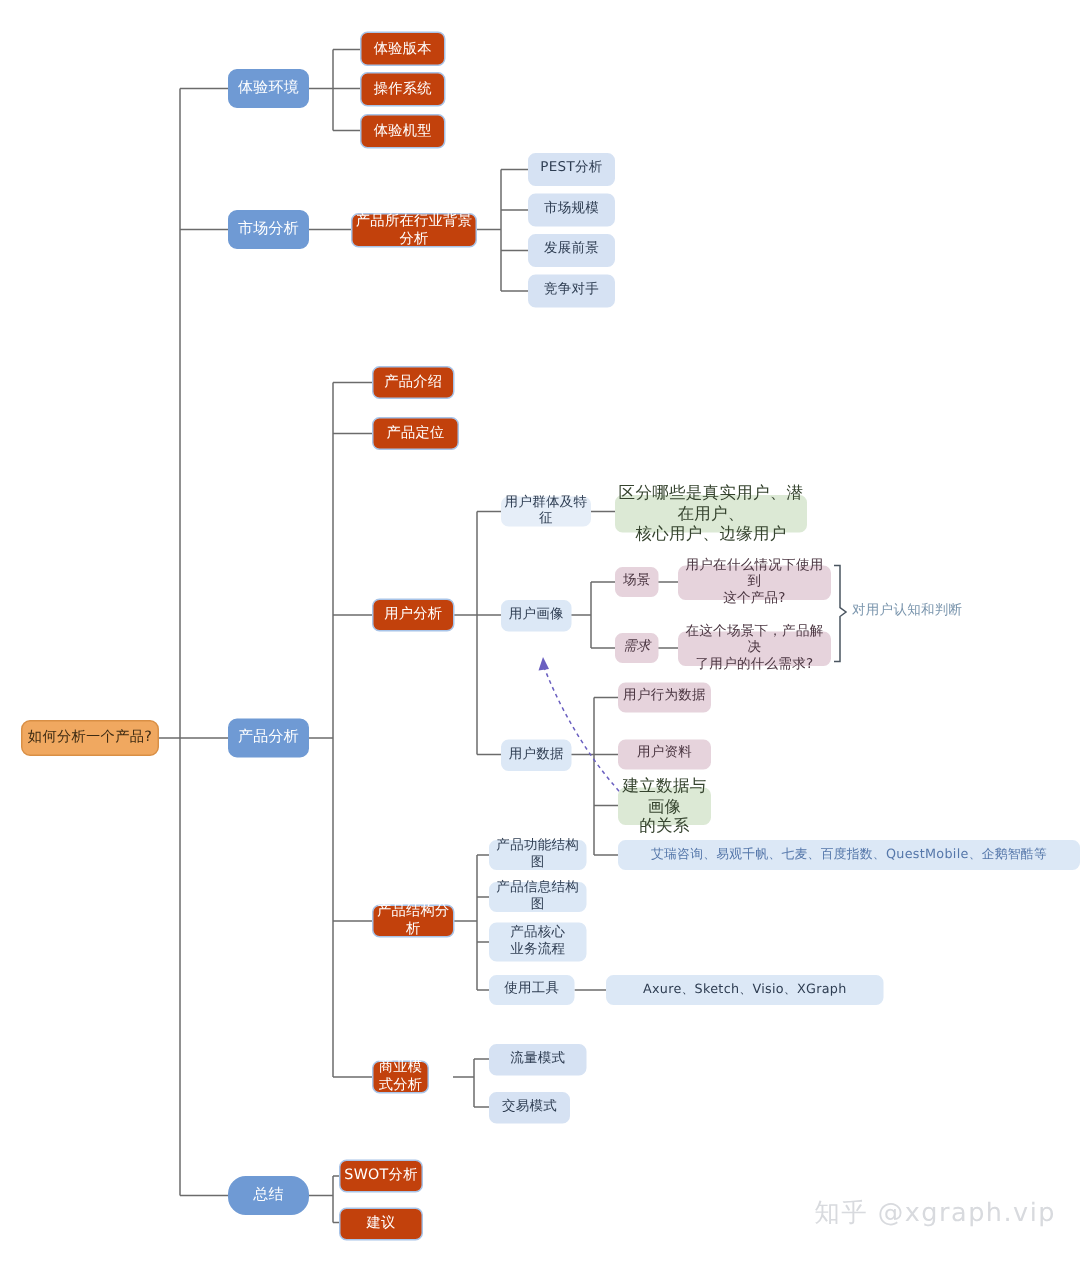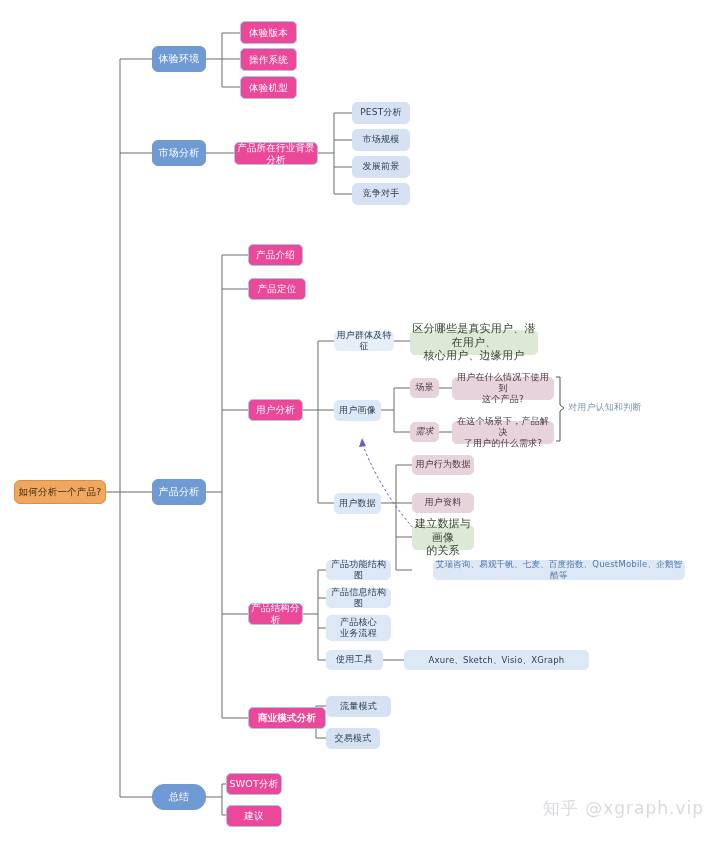--- a/index.html
+++ b/index.html
@@ -44,21 +44,21 @@
   
   .n-l1 {
     background: #6f9ad4;
     border: 1px solid #6f9ad4;
     color: #ffffff;
     font-size: 10px;
     border-radius: 6px;
   }
   
   .n-l2 {
-    background: #ec4899;
+    background: #c2410c;
     border: 1px solid #a8c4e8;
     color: #ffffff;
     font-size: 9.5px;
   }
   
   .n-l3 {
     background: #d6e2f3;
     border: 1px solid #d6e2f3;
     color: #2e3d52;
     font-size: 9px;
@@ -226,31 +226,31 @@
 <div class="node n-pink" style="left:410px; top:422px; width:29px; height:20px;font-style:italic;">需求</div>
 <div class="node n-pink" style="left:452px; top:421px; width:102px; height:23px;">在这个场景下，产品解决
 了用户的什么需求?</div>
 <div class="node n-plain" style="left:568px; top:399px; width:80px; height:18px; justify-content:flex-start;">对用户认知和判断</div>
 
 <div class="node n-pale" style="left:334px; top:493px; width:47px; height:21px;">用户数据</div>
 <div class="node n-pink" style="left:412px; top:455px; width:62px; height:20px;">用户行为数据</div>
 <div class="node n-pink" style="left:412px; top:493px; width:62px; height:20px;">用户资料</div>
 <div class="node n-green" style="left:412px; top:525px; width:62px; height:25px;">建立数据与画像
 的关系</div>
-<div class="node n-pale" style="left:412px; top:560px; width:252px; height:20px; font-size:8.5px; color:#5577aa;margin-left:21px;">艾瑞咨询、易观千帆、七麦、百度指数、QuestMobile、企鹅智酷等</div>
+<div class="node n-pale" style="left:412px; top:560px; width:308px; height:20px; font-size:8.5px; color:#5577aa;">艾瑞咨询、易观千帆、七麦、百度指数、QuestMobile、企鹅智酷等</div>
 
 <div class="node n-l2" style="left:248px; top:603px; width:55px; height:22px;">产品结构分析</div>
 <div class="node n-pale" style="left:326px; top:560px; width:65px; height:20px;">产品功能结构图</div>
 <div class="node n-pale" style="left:326px; top:588px; width:65px; height:20px;">产品信息结构图</div>
 <div class="node n-pale" style="left:326px; top:615px; width:65px; height:26px;">产品核心
 业务流程</div>
 <div class="node n-pale" style="left:326px; top:650px; width:57px; height:20px;">使用工具</div>
 <div class="node n-pale" style="left:404px; top:650px; width:185px; height:20px; font-size:8.5px; color:#2e3d52;">Axure、Sketch、Visio、XGraph</div>
 
-<div class="node n-l2" style="left:248px; top:707px; width:78px; height:22px;font-weight:bold;">商业模式分析</div>
+<div class="node n-l2" style="left:248px; top:707px; width:38px; height:22px;">商业模式分析</div>
 <div class="node n-l3" style="left:326px; top:696px; width:65px; height:21px;">流量模式</div>
 <div class="node n-l3" style="left:326px; top:728px; width:54px; height:21px;">交易模式</div>
 
 <div class="node n-l1" style="left:152px; top:784px; width:54px; height:26px;border-radius:12px;">总结</div>
 <div class="node n-l2" style="left:226px; top:773px; width:56px; height:22px;">SWOT分析</div>
 <div class="node n-l2" style="left:226px; top:805px; width:56px; height:22px;">建议</div>
 
 <div class="watermark">知乎 @xgraph.vip</div>
 
 </body></html>

